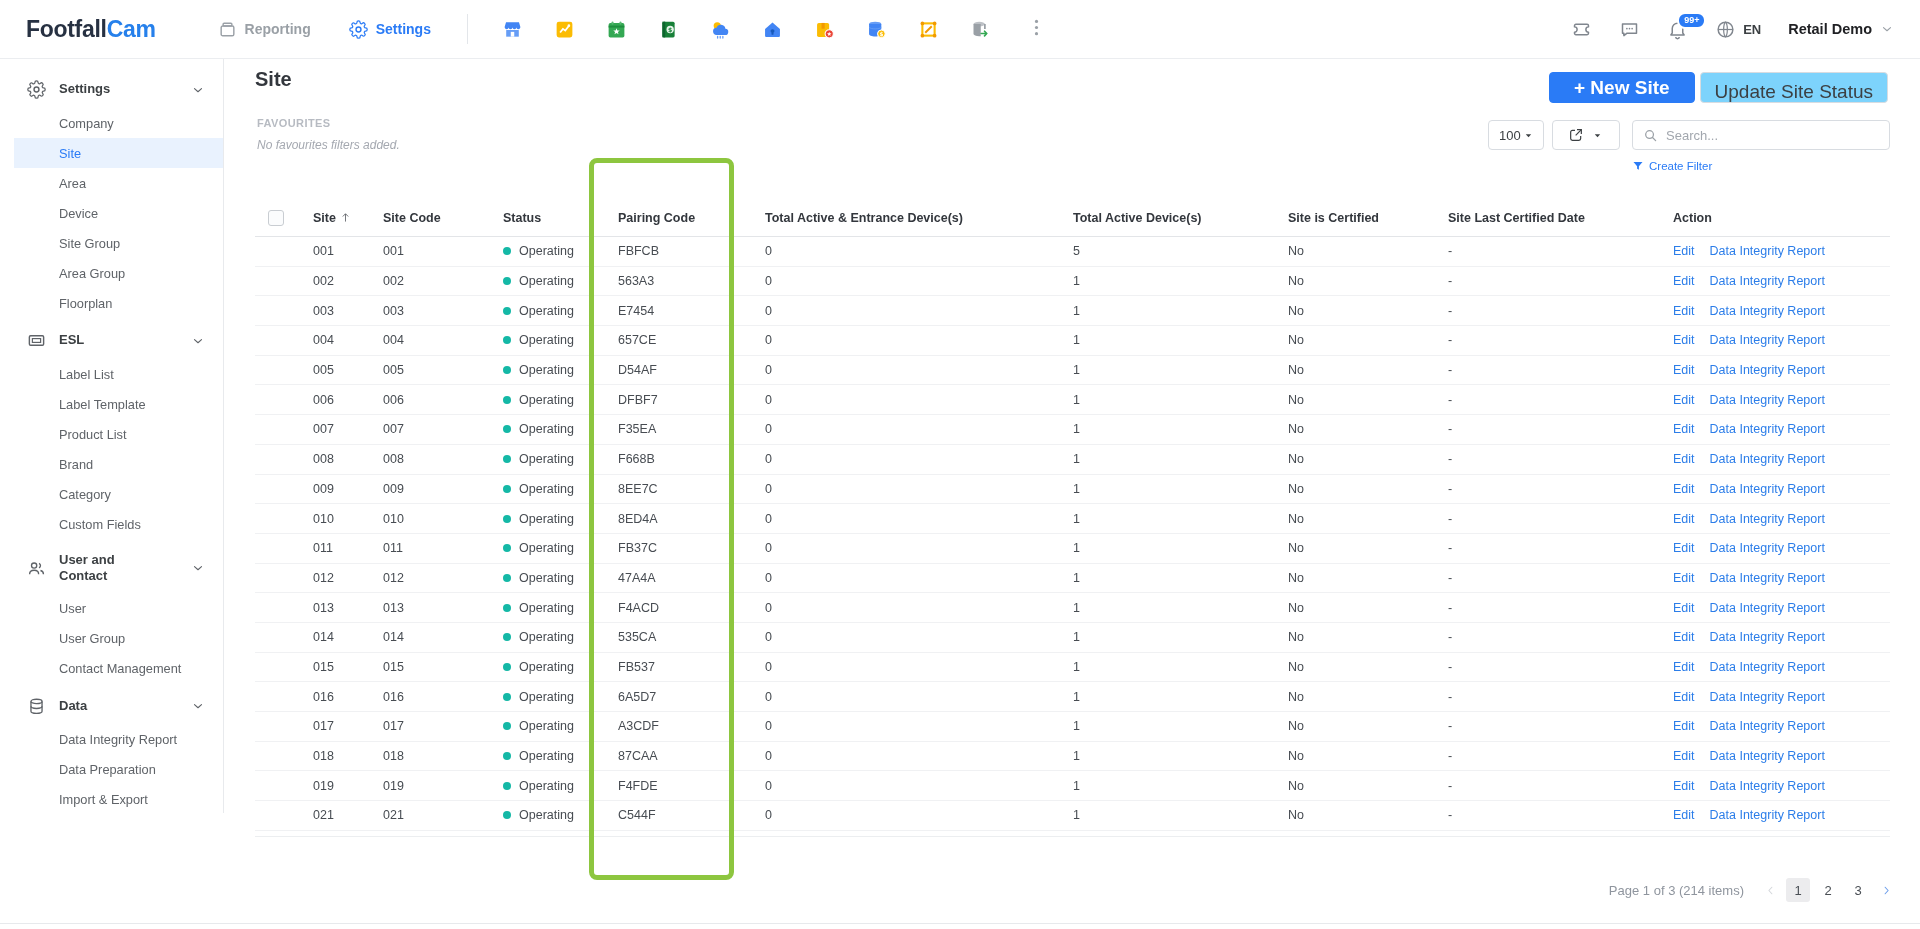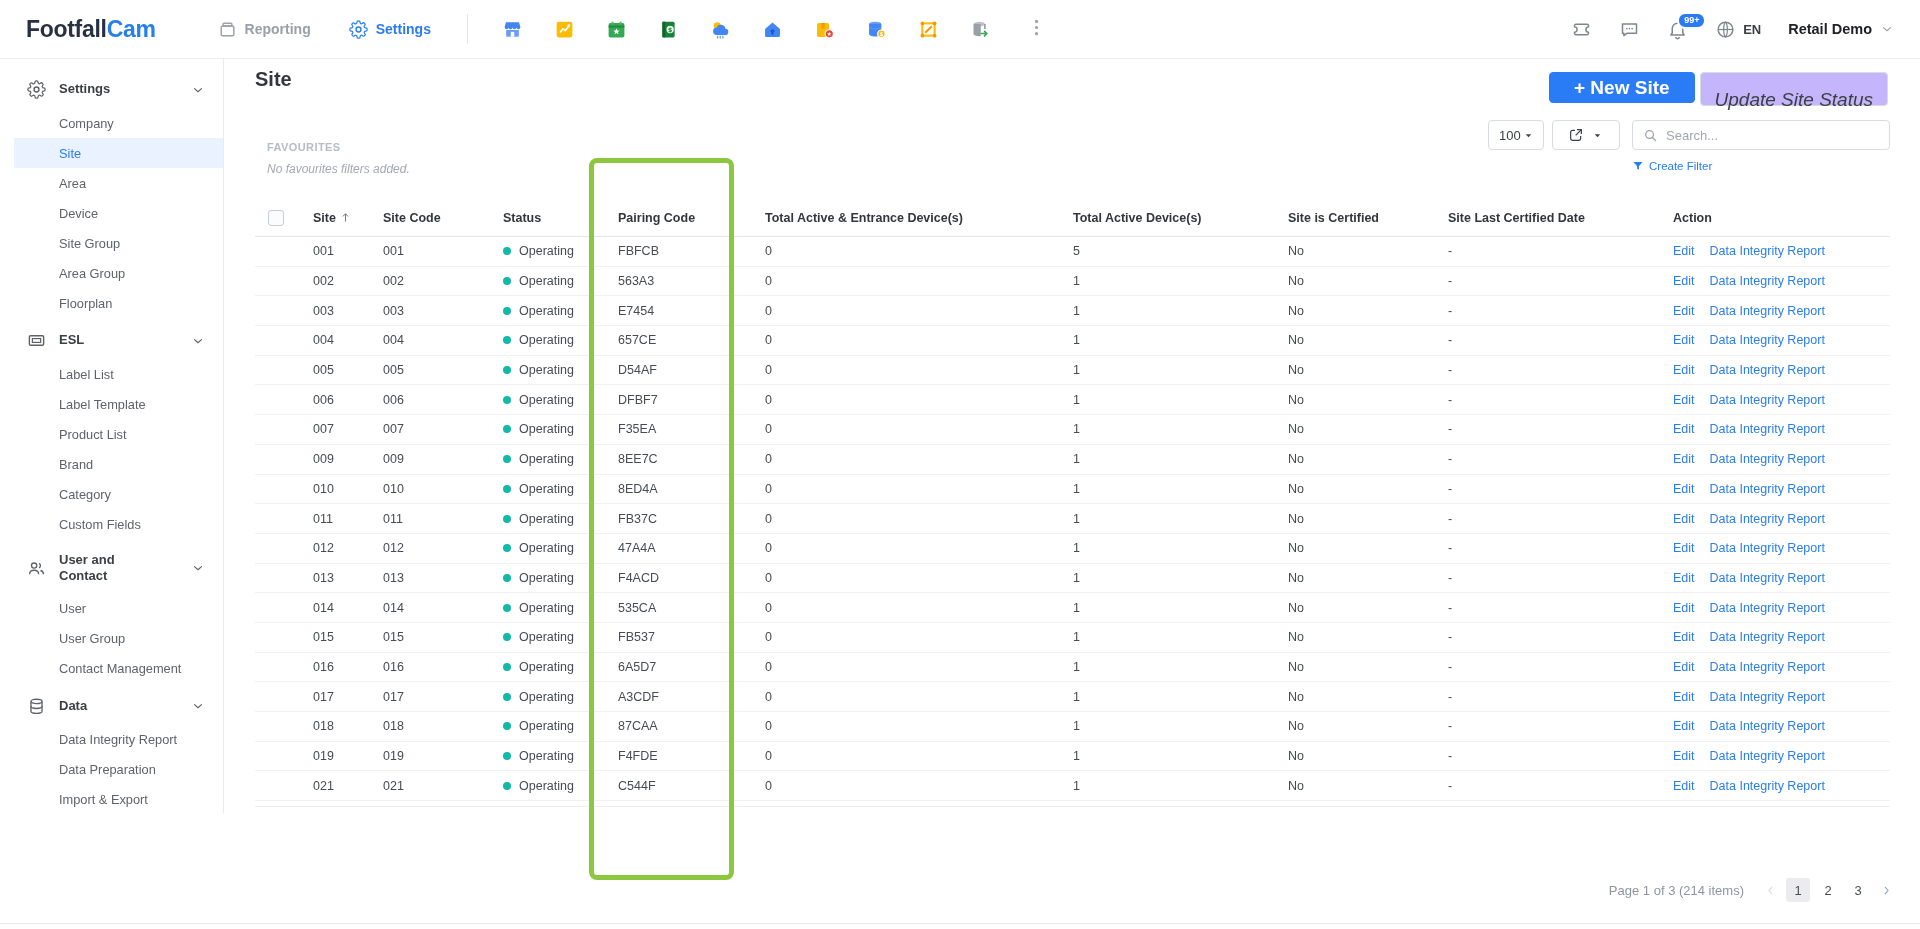--- a/index.html
+++ b/index.html
@@ -43,27 +43,27 @@
   .side-label { flex:1; margin-left:13px; font-size:13px; font-weight:bold; color:#3c4043;
     max-width:104px; line-height:1.25; }
   .side-chev { color:#5f6368; width:14px; height:14px; margin-left:auto; }
   .side-chev svg { width:14px; height:14px; }
   .side-item { padding:7.5px 10px 7.5px 59px; font-size:12.8px; color:#5f6368; cursor:pointer; }
   .side-item.active { background:#e9f2fe; color:#2a7bf6; margin-left:14px; padding-left:45px; }
 
   
   .main { position:absolute; top:59px; left:224px; right:0; bottom:0; background:#fff; }
   .page-title { position:absolute; top:9px; left:31px; font-size:20px; font-weight:600; color:#33373d; }
-  .favourites { position:absolute; top:58px; left:43px;margin-top:24px; }
+  .favourites { position:absolute; top:58px; left:33px; }
   .fav-label { font-size:11px; color:#b7bbc2; letter-spacing:.4px; font-weight:600; }
   .fav-empty { margin-top:9px; font-size:12px; font-style:italic; color:#a4a8b0; }
   .top-buttons { position:absolute; top:13px; right:32px; display:flex; gap:5px; }
   .btn { height:31px; border-radius:4px; font-size:19px; font-family:inherit; cursor:pointer; }
   .btn-primary { background:#2a7bf6; border:1px solid #2a7bf6; color:#fff; padding:0 24px; font-weight:600; }
-  .btn-secondary { background:#c4b5fd; border:1px solid #d8dce1; color:#3c4043; padding:16px 14px;font-style:italic; }
+  .btn-secondary { background:#7dd3fc; border:1px solid #d8dce1; color:#3c4043; padding:8px 14px; }
   .controls { position:absolute; top:61px; right:30px; display:flex; align-items:center; }
   .pagesize { width:56px; height:30px; border:1px solid #d8dce1; border-radius:4px; display:flex;
     align-items:center; justify-content:space-between; padding:0 8px 0 10px; font-size:13px; cursor:pointer; }
   .pagesize svg, .exportbtn svg.car { width:13px; height:13px; color:#3c4043; }
   .exportbtn { width:68px; height:30px; border:1px solid #d8dce1; border-radius:4px; margin-left:8px;
     display:flex; align-items:center; justify-content:center; gap:7px; cursor:pointer; color:#3c4043; }
   .exportbtn svg.exp { width:16px; height:16px; }
   .searchbox { width:258px; height:30px; border:1px solid #d8dce1; border-radius:4px; margin-left:12px;
     display:flex; align-items:center; padding:0 10px; gap:8px; color:#9aa0a6; }
   .searchbox svg { width:15px; height:15px; flex:none; }
@@ -495,20 +495,32 @@
               <td><span class="status-dot"></span><span>Operating</span></td>
               <td>F35EA</td>
               <td>0</td>
               <td>1</td>
               <td>No</td>
               <td>-</td>
               <td class="action-cell"><span class="link">Edit</span><span class="link">Data Integrity Report</span></td>
             </tr>
             <tr>
               <td></td>
+              <td>008</td>
+              <td>008</td>
+              <td><span class="status-dot"></span><span>Operating</span></td>
+              <td>F668B</td>
+              <td>0</td>
+              <td>1</td>
+              <td>No</td>
+              <td>-</td>
+              <td class="action-cell"><span class="link">Edit</span><span class="link">Data Integrity Report</span></td>
+            </tr>
+            <tr>
+              <td></td>
               <td>009</td>
               <td>009</td>
               <td><span class="status-dot"></span><span>Operating</span></td>
               <td>8EE7C</td>
               <td>0</td>
               <td>1</td>
               <td>No</td>
               <td>-</td>
               <td class="action-cell"><span class="link">Edit</span><span class="link">Data Integrity Report</span></td>
             </tr>

